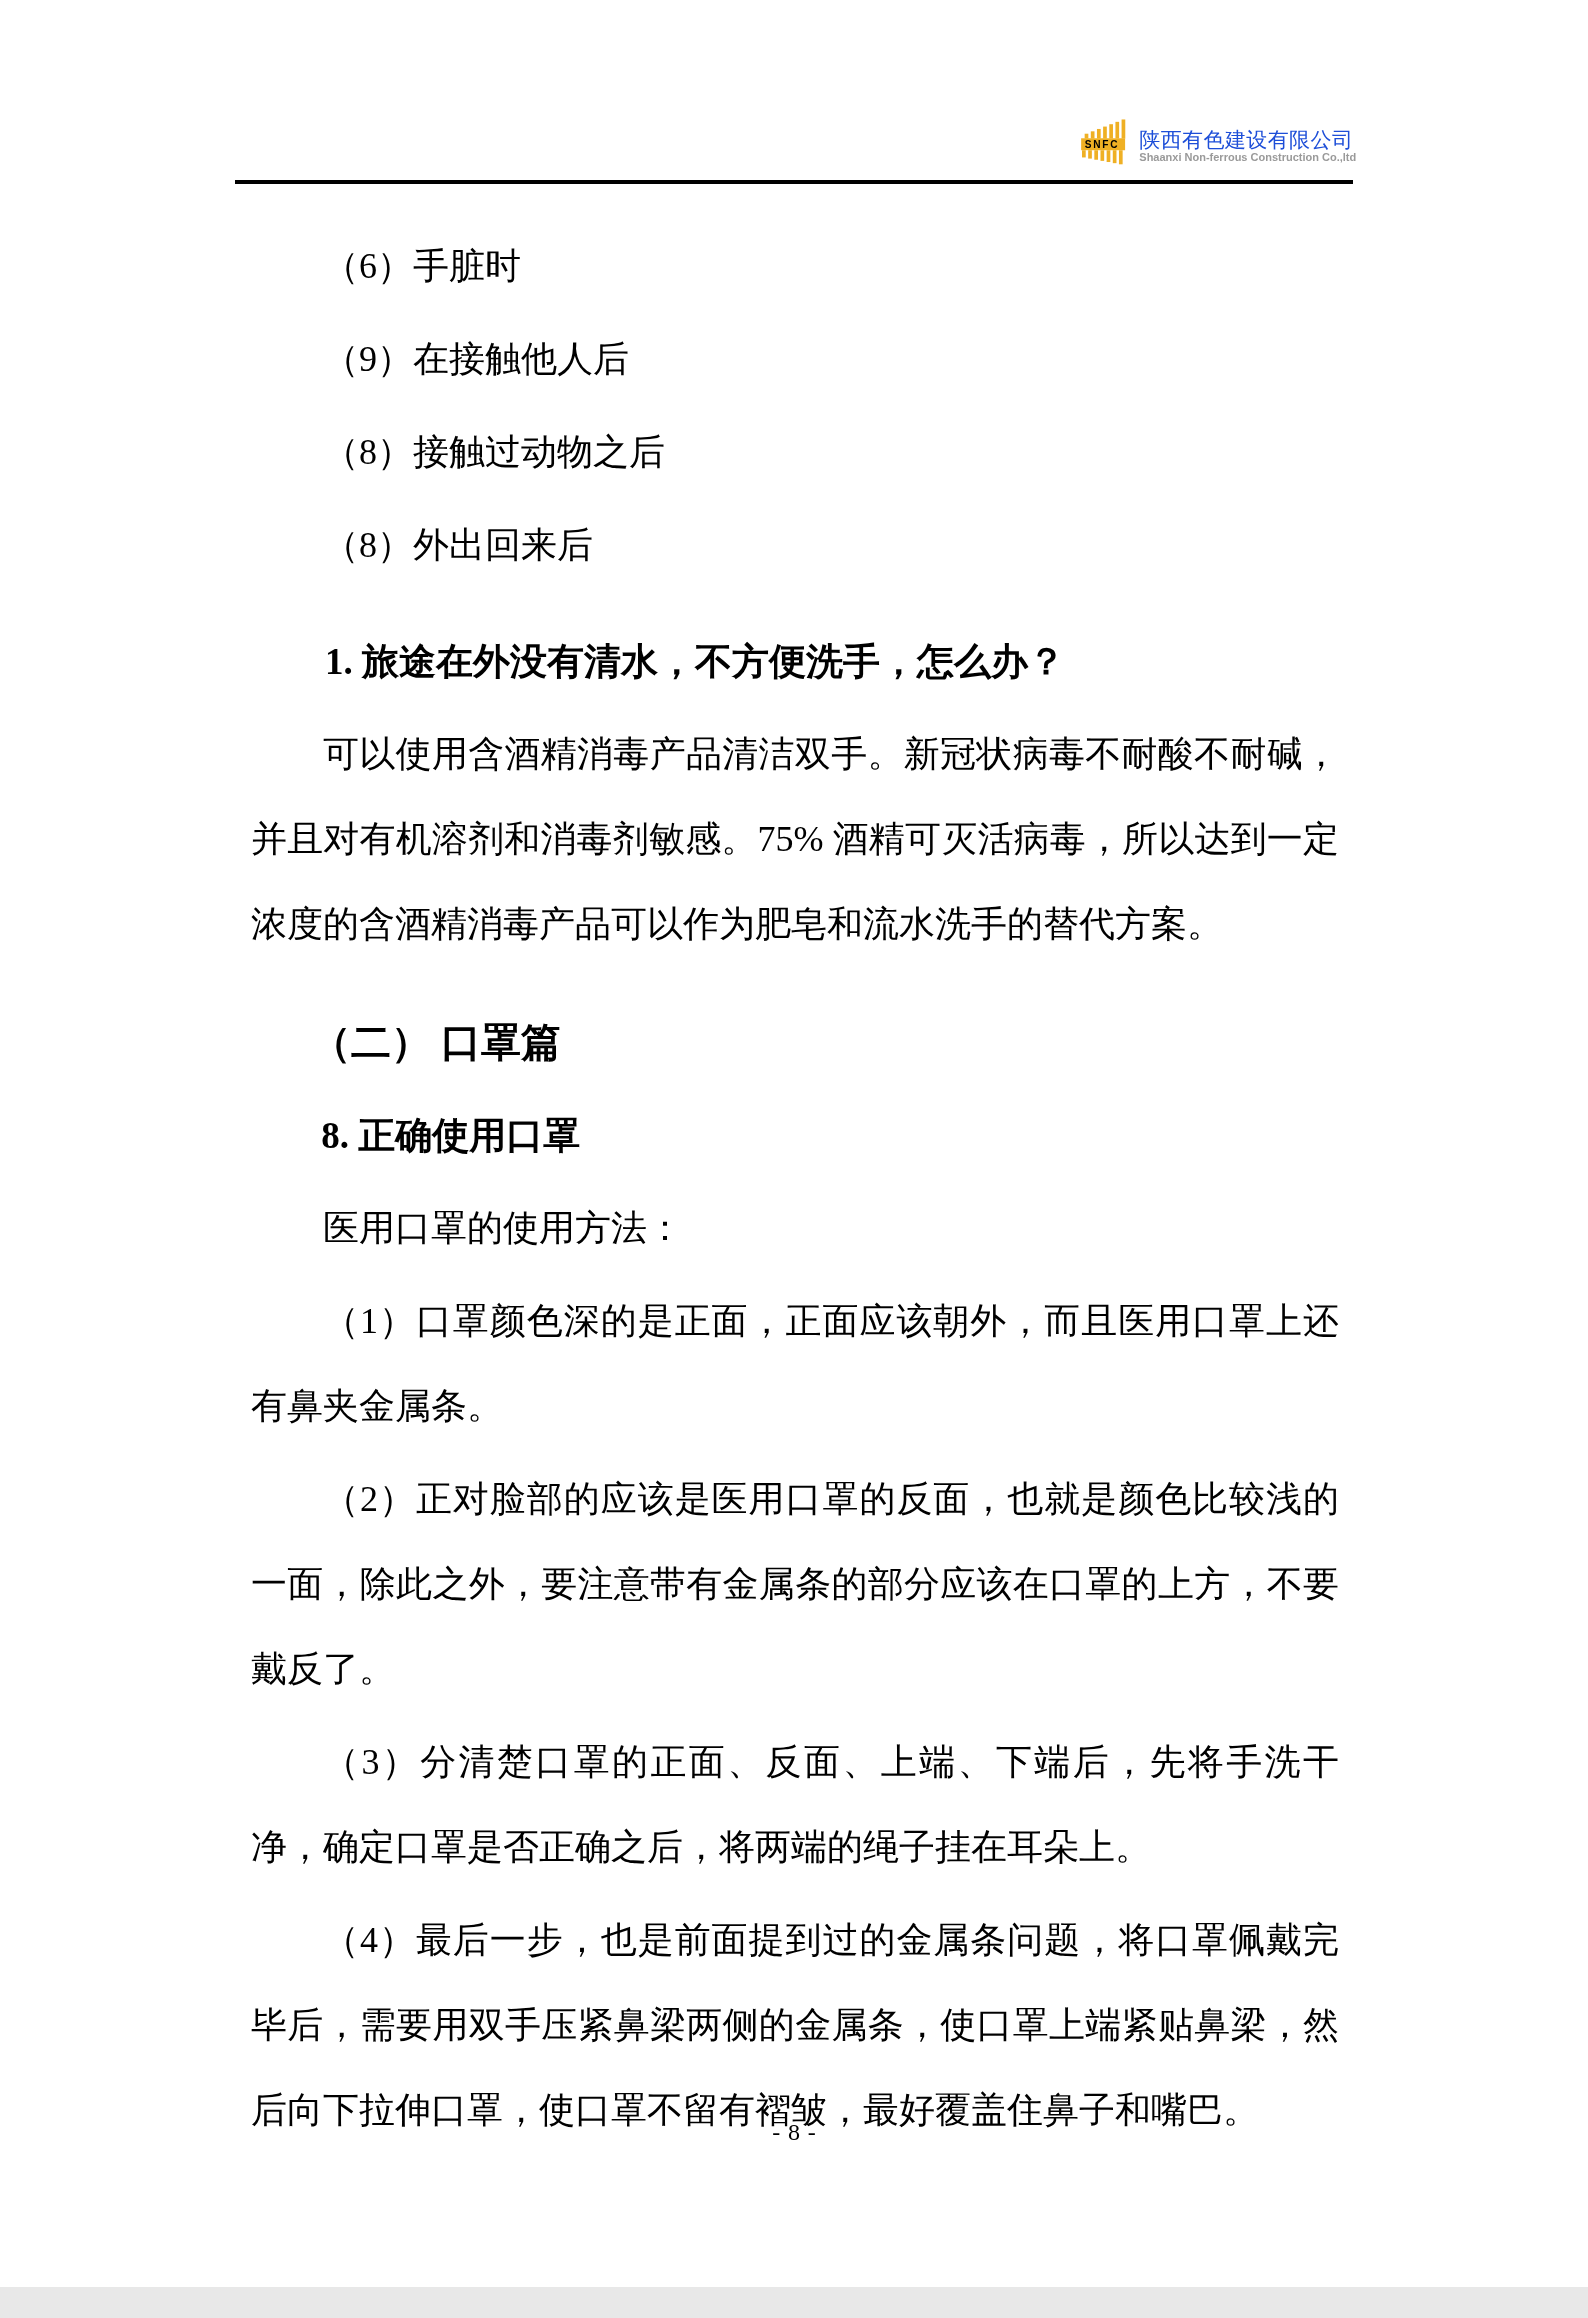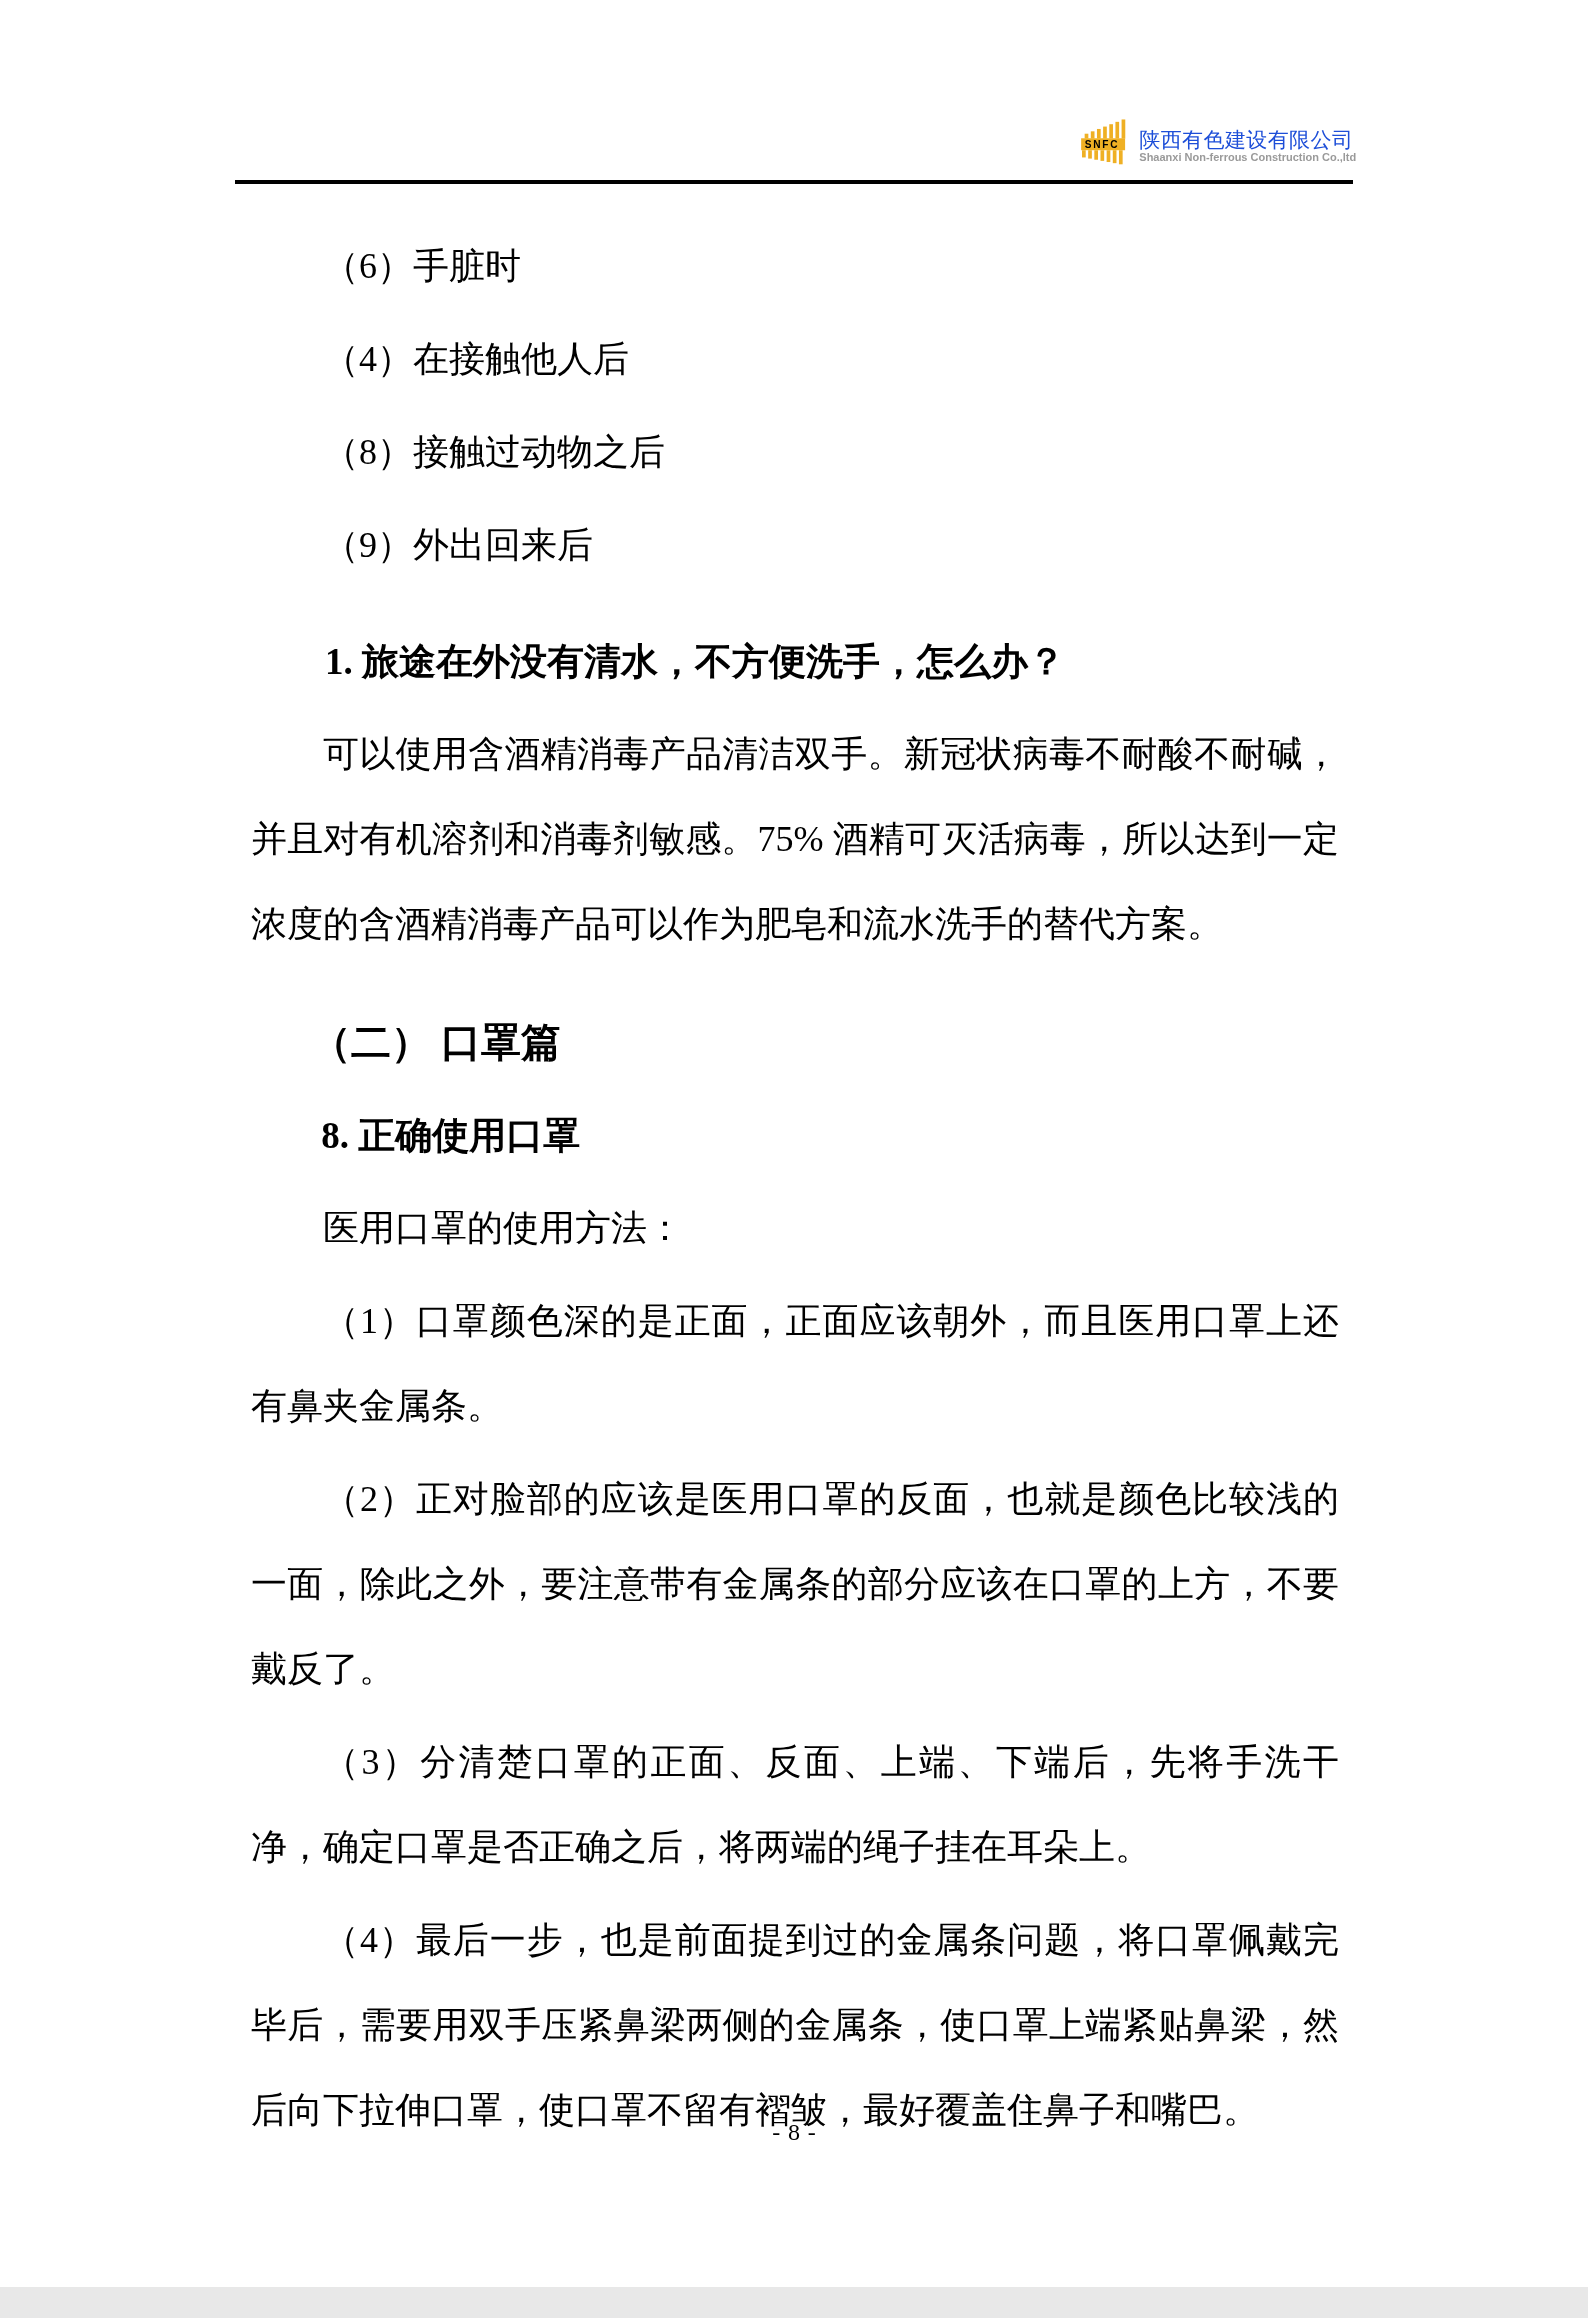--- a/index.html
+++ b/index.html
@@ -83,23 +83,23 @@
     <div class="logo-text">
       <div class="logo-cn">陕西有色建设有限公司</div>
       <div class="logo-en">Shaanxi Non-ferrous Construction Co.,ltd</div>
     </div>
   </div>
 
   <div class="header-rule"></div>
 
   <div class="content">
     <p class="item">（6）手脏时</p>
-    <p class="item">（4）在接触他人后</p>
+    <p class="item">（9）在接触他人后</p>
     <p class="item">（8）接触过动物之后</p>
-    <p class="item">（9）外出回来后</p>
+    <p class="item">（8）外出回来后</p>
 
     <p class="h1">1. 旅途在外没有清水，不方便洗手，怎么办？</p>
     <p class="body">可以使用含酒精消毒产品清洁双手。新冠状病毒不耐酸不耐碱，并且对有机溶剂和消毒剂敏感。75% 酒精可灭活病毒，所以达到一定浓度的含酒精消毒产品可以作为肥皂和流水洗手的替代方案。</p>
 
     <p class="h2">（二） 口罩篇</p>
     <p class="h3">8. 正确使用口罩</p>
     <p class="body">医用口罩的使用方法：</p>
 
     <p class="body">（1）口罩颜色深的是正面，正面应该朝外，而且医用口罩上还有鼻夹金属条。</p>
     <p class="body">（2）正对脸部的应该是医用口罩的反面，也就是颜色比较浅的一面，除此之外，要注意带有金属条的部分应该在口罩的上方，不要戴反了。</p>

